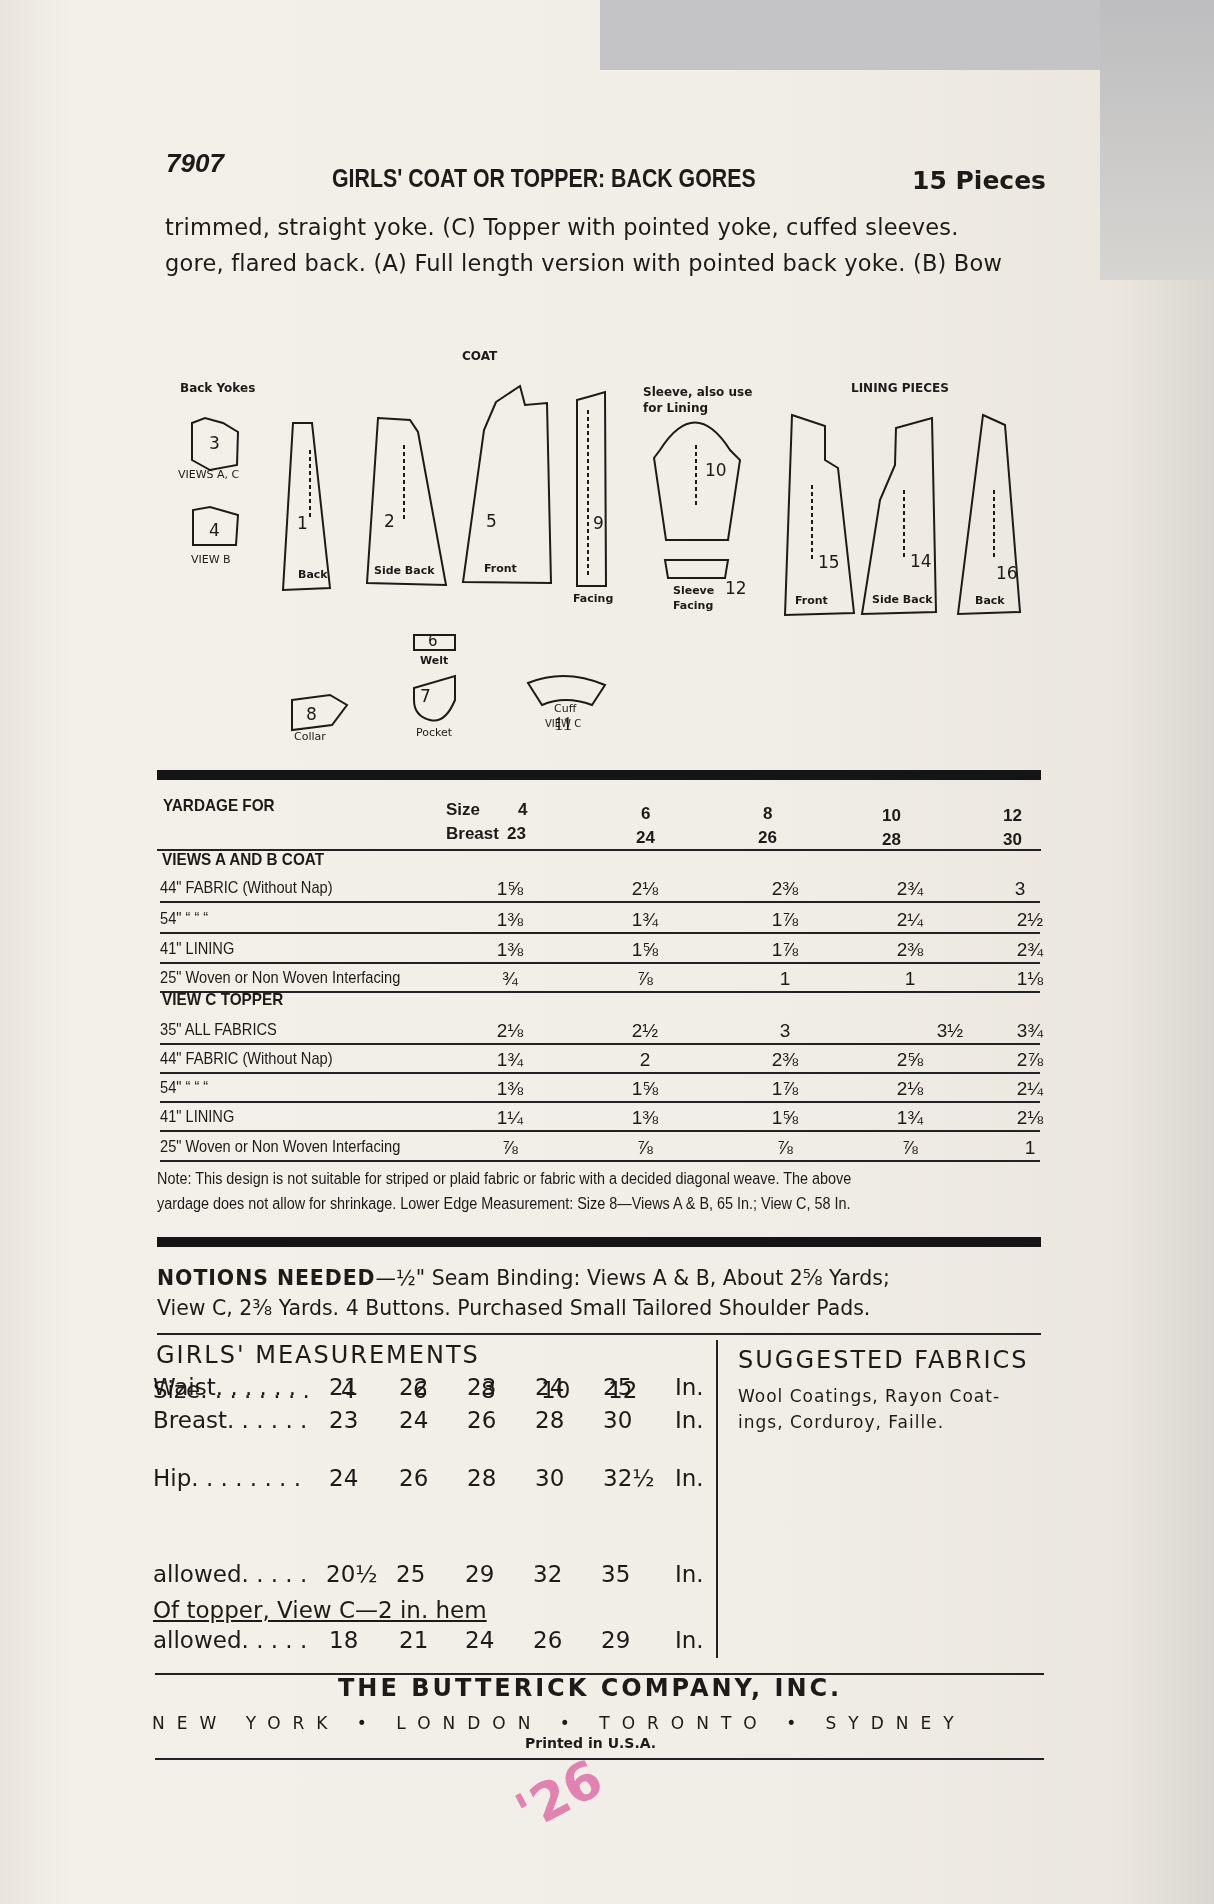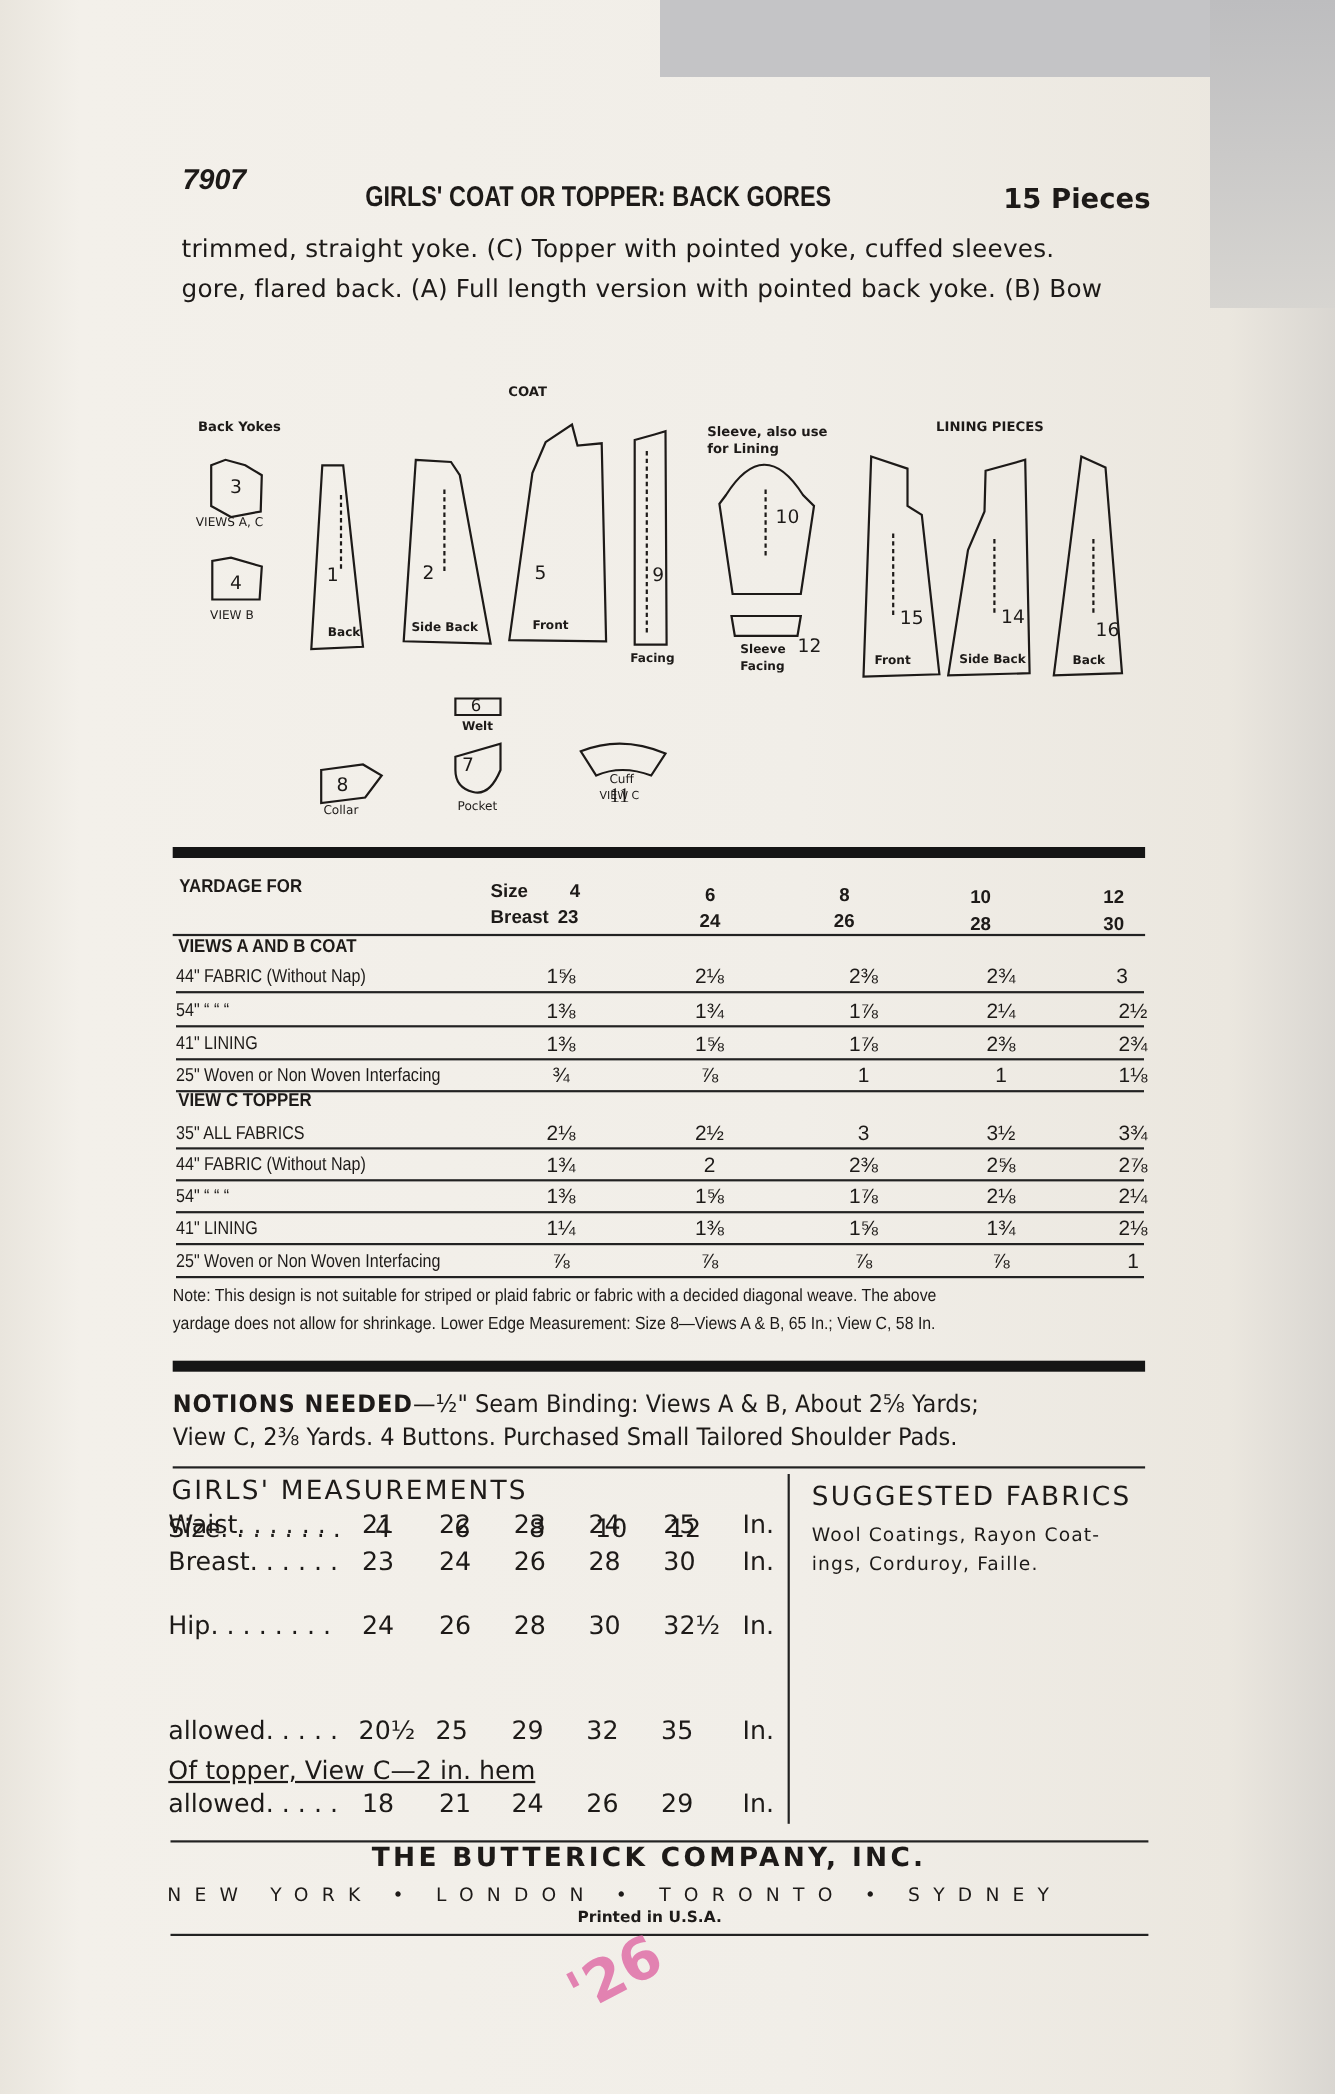--- a/index.html
+++ b/index.html
@@ -187,21 +187,21 @@
   <div class="uline"></div>
 </div>
 
 <div class="abs yd ydb" style="left:162px;top:990px;transform:scaleX(0.9);transform-origin:left top;">VIEW C  TOPPER</div>
 
 <div class="row" style="top:1014px;">
   <span class="rl">35" ALL FABRICS</span>
   <span class="c" style="left:320px;">2⅛</span>
   <span class="c" style="left:455px;">2½</span>
   <span class="c" style="left:595px;">3</span>
-  <span class="c" style="left:720px;text-align:center;">3½</span>
+  <span class="c" style="left:760px;text-align:center;">3½</span>
   <span class="c" style="left:840px;">3¾</span>
   <div class="uline"></div>
 </div>
 <div class="row" style="top:1043px;">
   <span class="rl">44" FABRIC (Without Nap)</span>
   <span class="c" style="left:320px;">1¾</span>
   <span class="c" style="left:455px;">2</span>
   <span class="c" style="left:595px;">2⅜</span>
   <span class="c" style="left:720px;">2⅝</span>
   <span class="c" style="left:840px;">2⅞</span>

